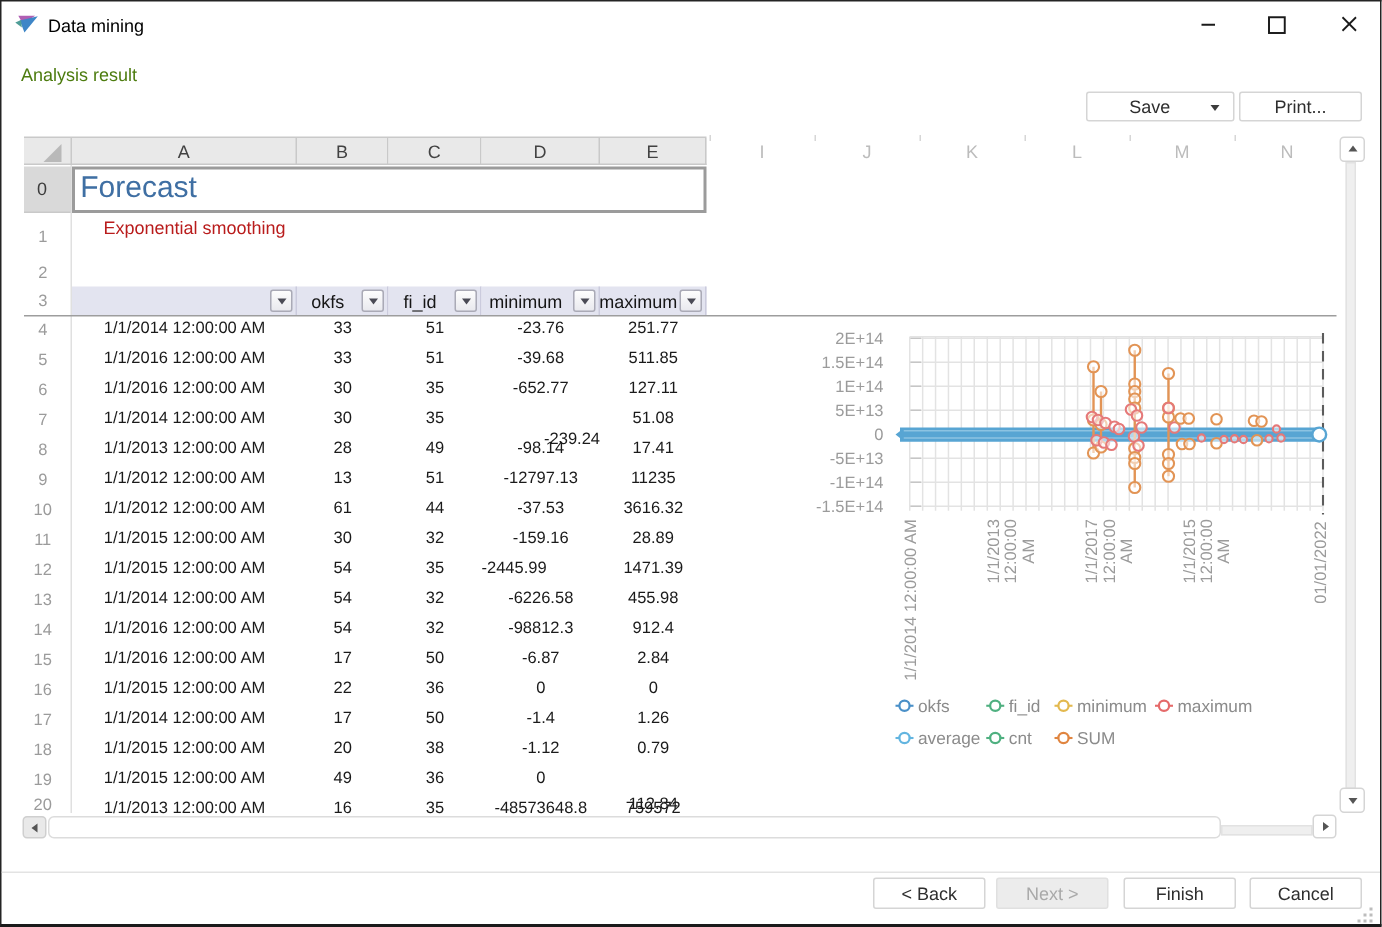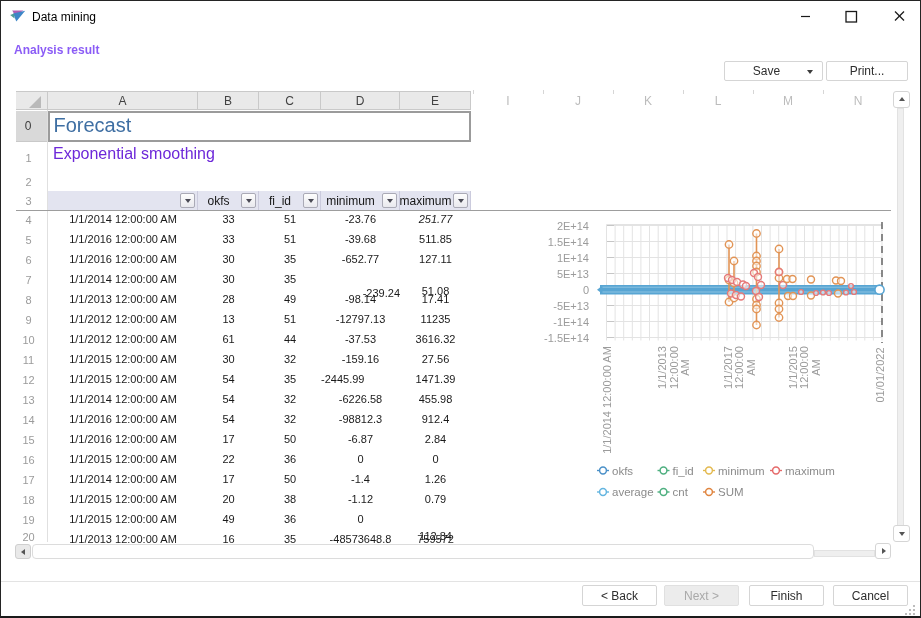--- a/index.html
+++ b/index.html
@@ -28,21 +28,21 @@
  <polygon points="16.2,1.8 4.2,4.6 7.3,12.6" fill="#3e86c7"></polygon>
  <polygon points="1.2,6.0 5.0,4.4 5.6,9.4" fill="#4f9d97"></polygon>
 </svg>
 <div class="txt" style="left:31px;top:9px;font-size:12px;color:#000">Data mining</div>
 <svg class="abs" style="left:795px;top:6px" width="115" height="20" viewBox="0 0 115 20">
  <line x1="5" y1="9.5" x2="14" y2="9.5" stroke="#1a1a1a" stroke-width="1.2"></line>
  <rect x="50" y="4.5" width="10.5" height="10.5" fill="none" stroke="#1a1a1a" stroke-width="1.3"></rect>
  <line x1="99" y1="4.5" x2="108" y2="13.5" stroke="#1a1a1a" stroke-width="1.2"></line>
  <line x1="108" y1="4.5" x2="99" y2="13.5" stroke="#1a1a1a" stroke-width="1.2"></line>
 </svg>
-<div class="txt" style="left:13px;top:42px;font-weight:bold;color:#8b5cf6">Analysis result</div>
+<div class="txt" style="left:13px;top:42px;font-weight:normal;color:#4d7c0f">Analysis result</div>
 <div class="btn" style="left:723px;top:60px;width:99px;height:20px;">
       <span style="margin-right:14px">Save</span>
  <span style="position:absolute;right:9px;top:8px;border:3.5px solid transparent;border-top:4px solid #3c3c3c;"></span>
     </div>
 <div class="btn" style="left:825px;top:60px;width:82px;height:20px;">Print...</div>
 
 <div class="abs" style="left:15px;top:91px;width:32px;height:18px;background:#e9e9e9;border-right:1px solid #c9c9c9;box-sizing:border-box;"></div>
 <div class="abs" style="left:28px;top:95px;width:0;height:0;border-left:12px solid transparent;border-bottom:12px solid #b9b9b9;"></div>
 <div class="colhdr" style="left:47px;width:150px;">A</div>
 <div class="colhdr" style="left:197px;width:61px;">B</div>
@@ -80,21 +80,21 @@
 <div class="rownum" style="top:409px;height:20px;overflow:hidden;">14</div>
 <div class="rownum" style="top:429px;height:20px;overflow:hidden;">15</div>
 <div class="rownum" style="top:449px;height:20px;overflow:hidden;">16</div>
 <div class="rownum" style="top:469px;height:20px;overflow:hidden;">17</div>
 <div class="rownum" style="top:489px;height:20px;overflow:hidden;">18</div>
 <div class="rownum" style="top:509px;height:20px;overflow:hidden;">19</div>
 <div class="rownum" style="top:529px;height:13px;overflow:hidden;">20</div>
 <div class="abs" style="left:46px;top:109px;width:1px;height:432px;background:#e0e0e0;"></div>
 <div class="abs" style="left:47px;top:110px;width:423px;height:31px;border:2px solid #9b9b9b;box-sizing:border-box;"></div>
 <div class="txt" style="left:52.5px;top:112.5px;font-size:20px;color:#3f6fa3;">Forecast</div>
-<div class="txt" style="left:52px;top:143.5px;font-size:16px;color:#6d28d9;">Exponential smoothing</div>
+<div class="txt" style="left:68px;top:143.5px;font-size:12px;color:#b91c1c;">Exponential smoothing</div>
 <div class="fcell" style="left:47px;width:150px;">
       <i class="fbtn"></i>
     </div>
 <div class="fcell" style="left:197px;width:61px;">
       <span>okfs</span>
       <i class="fbtn"></i>
     </div>
 <div class="fcell" style="left:258px;width:62px;">
       <span>fi_id</span>
       <i class="fbtn"></i>
@@ -105,56 +105,56 @@
     </div>
 <div class="fcell" style="left:399px;width:71px;">
       <span>maximum</span>
       <i class="fbtn"></i>
     </div>
 <div class="abs" style="left:15px;top:209px;width:875px;height:1px;background:#9d9d9d;"></div>
 <div class="cell" style="left:47px;top:209px;width:150px;height:20px;line-height:19px;overflow:hidden;text-align:center;">1/1/2014 12:00:00 AM</div>
 <div class="cell" style="left:197px;top:209px;width:61px;height:20px;line-height:19px;overflow:hidden;text-align:center;">33</div>
 <div class="cell" style="left:258px;top:209px;width:62px;height:20px;line-height:19px;overflow:hidden;text-align:center;">51</div>
 <div class="cell" style="left:320px;top:209px;width:79px;height:20px;line-height:19px;overflow:hidden;text-align:center;">-23.76</div>
-<div class="cell" style="left:399px;top:209px;width:71px;height:20px;line-height:19px;overflow:hidden;text-align:center;font-style:italic;">251.77</div>
+<div class="cell" style="left:399px;top:209px;width:71px;height:20px;line-height:19px;overflow:hidden;text-align:center;">251.77</div>
 <div class="cell" style="left:47px;top:229px;width:150px;height:20px;line-height:19px;overflow:hidden;text-align:center;">1/1/2016 12:00:00 AM</div>
 <div class="cell" style="left:197px;top:229px;width:61px;height:20px;line-height:19px;overflow:hidden;text-align:center;">33</div>
 <div class="cell" style="left:258px;top:229px;width:62px;height:20px;line-height:19px;overflow:hidden;text-align:center;">51</div>
 <div class="cell" style="left:320px;top:229px;width:79px;height:20px;line-height:19px;overflow:hidden;text-align:center;">-39.68</div>
 <div class="cell" style="left:399px;top:229px;width:71px;height:20px;line-height:19px;overflow:hidden;text-align:center;">511.85</div>
 <div class="cell" style="left:47px;top:249px;width:150px;height:20px;line-height:19px;overflow:hidden;text-align:center;">1/1/2016 12:00:00 AM</div>
 <div class="cell" style="left:197px;top:249px;width:61px;height:20px;line-height:19px;overflow:hidden;text-align:center;">30</div>
 <div class="cell" style="left:258px;top:249px;width:62px;height:20px;line-height:19px;overflow:hidden;text-align:center;">35</div>
 <div class="cell" style="left:320px;top:249px;width:79px;height:20px;line-height:19px;overflow:hidden;text-align:center;">-652.77</div>
 <div class="cell" style="left:399px;top:249px;width:71px;height:20px;line-height:19px;overflow:hidden;text-align:center;">127.11</div>
 <div class="cell" style="left:47px;top:269px;width:150px;height:20px;line-height:19px;overflow:hidden;text-align:center;">1/1/2014 12:00:00 AM</div>
 <div class="cell" style="left:197px;top:269px;width:61px;height:20px;line-height:19px;overflow:hidden;text-align:center;">30</div>
 <div class="cell" style="left:258px;top:269px;width:62px;height:20px;line-height:19px;overflow:hidden;text-align:center;">35</div>
 <div class="cell" style="left:320px;top:283px;width:79px;height:20px;line-height:19px;overflow:hidden;">-239.24</div>
-<div class="cell" style="left:399px;top:269px;width:71px;height:20px;line-height:19px;overflow:hidden;text-align:center;margin-top:12px;">51.08</div>
+<div class="cell" style="left:399px;top:269px;width:71px;height:20px;line-height:19px;overflow:hidden;text-align:center;">51.08</div>
 <div class="cell" style="left:47px;top:289px;width:150px;height:20px;line-height:19px;overflow:hidden;text-align:center;">1/1/2013 12:00:00 AM</div>
 <div class="cell" style="left:197px;top:289px;width:61px;height:20px;line-height:19px;overflow:hidden;text-align:center;">28</div>
 <div class="cell" style="left:258px;top:289px;width:62px;height:20px;line-height:19px;overflow:hidden;text-align:center;">49</div>
 <div class="cell" style="left:320px;top:289px;width:79px;height:20px;line-height:19px;overflow:hidden;text-align:center;">-98.14</div>
 <div class="cell" style="left:399px;top:289px;width:71px;height:20px;line-height:19px;overflow:hidden;text-align:center;">17.41</div>
 <div class="cell" style="left:47px;top:309px;width:150px;height:20px;line-height:19px;overflow:hidden;text-align:center;">1/1/2012 12:00:00 AM</div>
 <div class="cell" style="left:197px;top:309px;width:61px;height:20px;line-height:19px;overflow:hidden;text-align:center;">13</div>
 <div class="cell" style="left:258px;top:309px;width:62px;height:20px;line-height:19px;overflow:hidden;text-align:center;">51</div>
 <div class="cell" style="left:320px;top:309px;width:79px;height:20px;line-height:19px;overflow:hidden;text-align:center;">-12797.13</div>
 <div class="cell" style="left:399px;top:309px;width:71px;height:20px;line-height:19px;overflow:hidden;text-align:center;">11235</div>
 <div class="cell" style="left:47px;top:329px;width:150px;height:20px;line-height:19px;overflow:hidden;text-align:center;">1/1/2012 12:00:00 AM</div>
 <div class="cell" style="left:197px;top:329px;width:61px;height:20px;line-height:19px;overflow:hidden;text-align:center;">61</div>
 <div class="cell" style="left:258px;top:329px;width:62px;height:20px;line-height:19px;overflow:hidden;text-align:center;">44</div>
 <div class="cell" style="left:320px;top:329px;width:79px;height:20px;line-height:19px;overflow:hidden;text-align:center;">-37.53</div>
 <div class="cell" style="left:399px;top:329px;width:71px;height:20px;line-height:19px;overflow:hidden;text-align:center;">3616.32</div>
 <div class="cell" style="left:47px;top:349px;width:150px;height:20px;line-height:19px;overflow:hidden;text-align:center;">1/1/2015 12:00:00 AM</div>
 <div class="cell" style="left:197px;top:349px;width:61px;height:20px;line-height:19px;overflow:hidden;text-align:center;">30</div>
 <div class="cell" style="left:258px;top:349px;width:62px;height:20px;line-height:19px;overflow:hidden;text-align:center;">32</div>
 <div class="cell" style="left:320px;top:349px;width:79px;height:20px;line-height:19px;overflow:hidden;text-align:center;">-159.16</div>
-<div class="cell" style="left:399px;top:349px;width:71px;height:20px;line-height:19px;overflow:hidden;text-align:center;">27.56</div>
+<div class="cell" style="left:399px;top:349px;width:71px;height:20px;line-height:19px;overflow:hidden;text-align:center;">28.89</div>
 <div class="cell" style="left:47px;top:369px;width:150px;height:20px;line-height:19px;overflow:hidden;text-align:center;">1/1/2015 12:00:00 AM</div>
 <div class="cell" style="left:197px;top:369px;width:61px;height:20px;line-height:19px;overflow:hidden;text-align:center;">54</div>
 <div class="cell" style="left:258px;top:369px;width:62px;height:20px;line-height:19px;overflow:hidden;text-align:center;">35</div>
 <div class="cell" style="left:320px;top:369px;width:79px;height:20px;line-height:19px;overflow:hidden;text-align:left;">-2445.99</div>
 <div class="cell" style="left:399px;top:369px;width:71px;height:20px;line-height:19px;overflow:hidden;text-align:center;">1471.39</div>
 <div class="cell" style="left:47px;top:389px;width:150px;height:20px;line-height:19px;overflow:hidden;text-align:center;">1/1/2014 12:00:00 AM</div>
 <div class="cell" style="left:197px;top:389px;width:61px;height:20px;line-height:19px;overflow:hidden;text-align:center;">54</div>
 <div class="cell" style="left:258px;top:389px;width:62px;height:20px;line-height:19px;overflow:hidden;text-align:center;">32</div>
 <div class="cell" style="left:320px;top:389px;width:79px;height:20px;line-height:19px;overflow:hidden;text-align:center;">-6226.58</div>
 <div class="cell" style="left:399px;top:389px;width:71px;height:20px;line-height:19px;overflow:hidden;text-align:center;">455.98</div>

